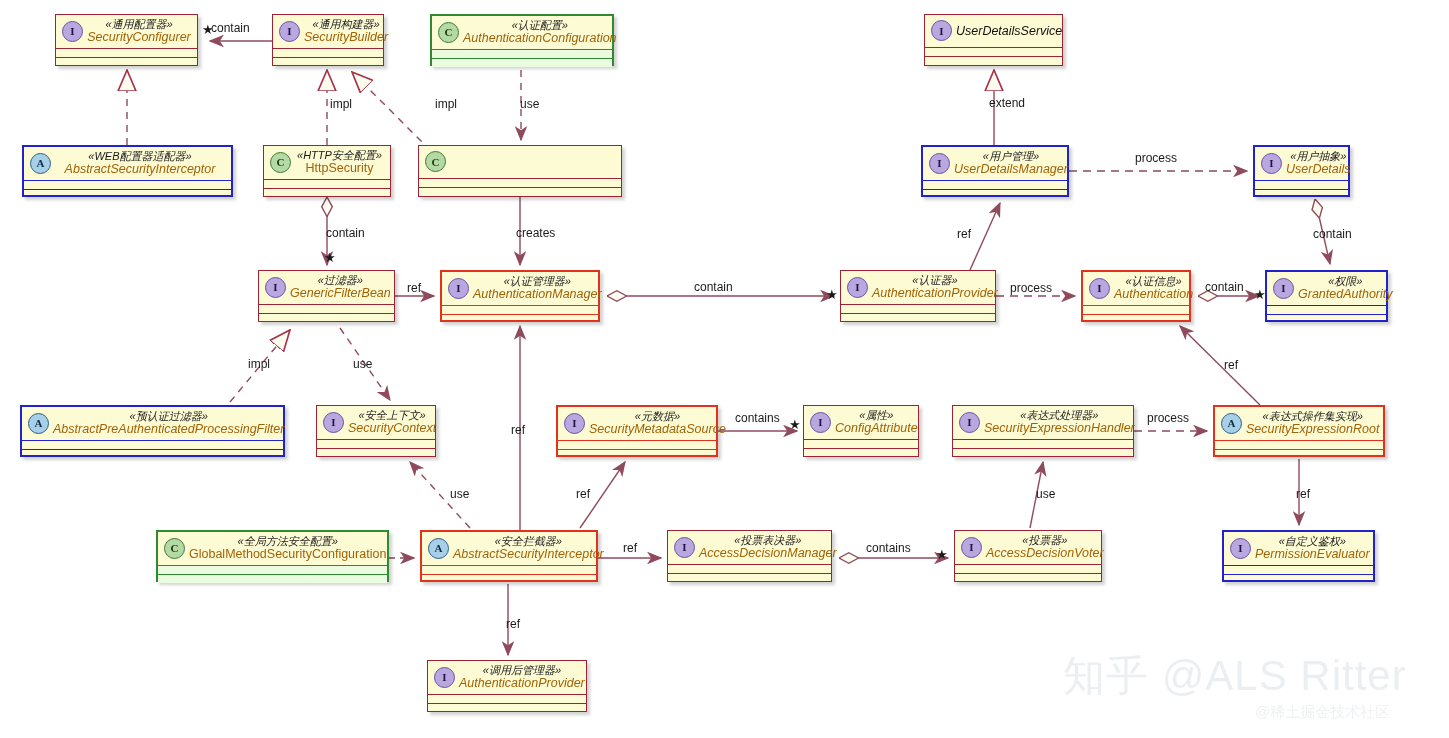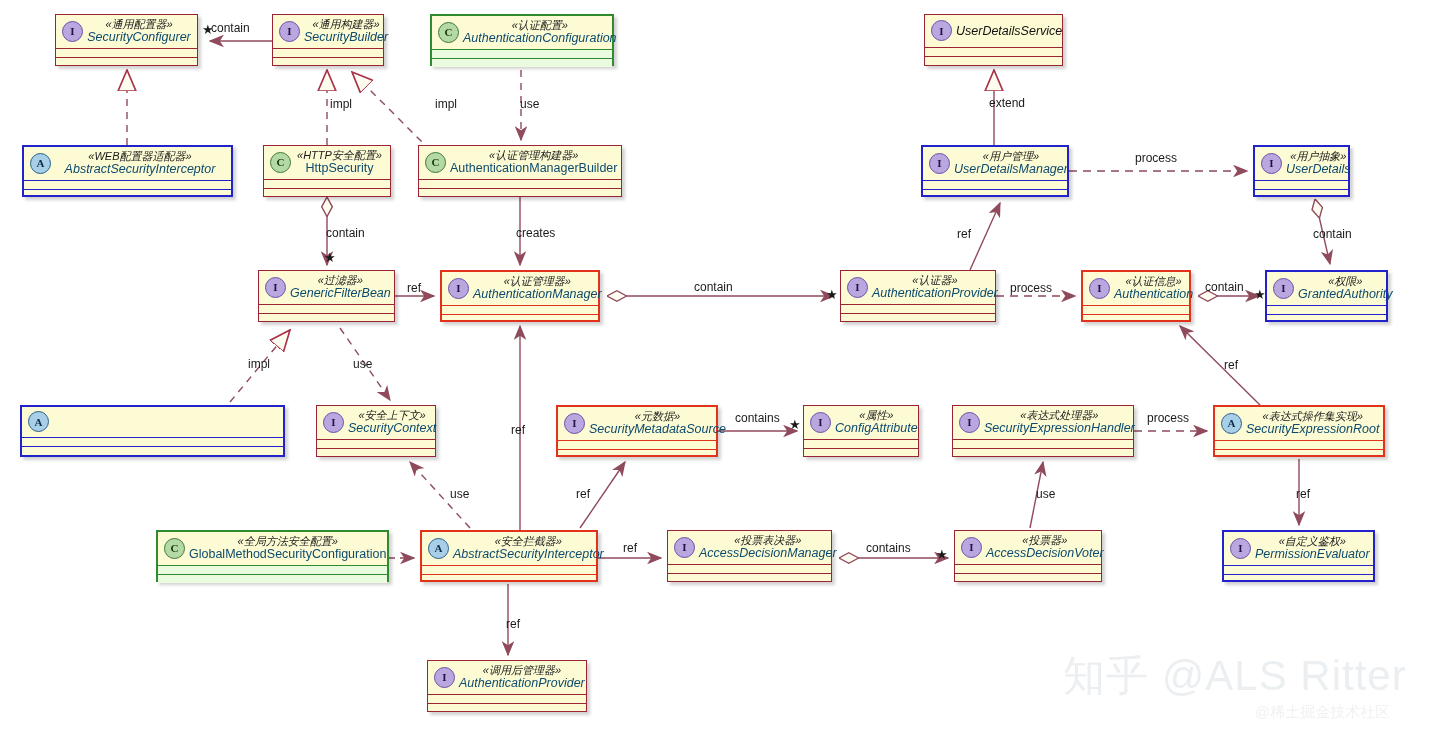--- a/index.html
+++ b/index.html
@@ -49,21 +49,21 @@
     font-size:11px;font-weight:bold;
     font-family:"Liberation Serif","DejaVu Serif",serif;
     flex:0 0 auto;margin-right:4px;
   }
   .ico.I{background:#b9a8e0;border:1px solid #6b4fa8;color:#241247;}
   .ico.C{background:#b4d9a4;border:1px solid #3d7a32;color:#143a0d;}
   .ico.A{background:#a8cfe8;border:1px solid #2a5f8c;color:#0d2e47;}
 
   .titles{display:flex;flex-direction:column;align-items:center;flex:1 1 auto;line-height:1.12;}
   .stereo{font-size:11px;font-style:italic;color:#1a1a1a;white-space:nowrap;}
-  .cname{font-size:12.5px;font-style:italic;color:#0c4a6e;white-space:nowrap;}
+  .cname{font-size:12.5px;font-style:italic;color:#a16207;white-space:nowrap;}
   .cname.plain{font-style:normal;}
   .onlyname{font-size:12.5px;font-style:italic;color:#111;white-space:nowrap;}
 
   
   .lbl{
     position:absolute;
     font-size:12px;color:#1a1a1a;
     white-space:nowrap;z-index:9;
     background:transparent;
   }
@@ -261,24 +261,20 @@
       <div class="body">
         <div class="sep"></div>
         <div class="comp"></div>
         <div class="sep"></div>
         <div class="comp2"></div>
       </div>
     </div>
     <div class="node red" style="left: 418px; top: 145px; width: 204px; height: 52px;">
       <div class="hdr">
         <div class="ico C">C</div>
-        <div class="titles">
-          <div class="stereo">«认证管理构建器»</div>
-          <div class="cname plain">AuthenticationManagerBuilder</div>
-        </div>
       </div>
       <div class="body">
         <div class="sep"></div>
         <div class="comp"></div>
         <div class="sep"></div>
         <div class="comp2"></div>
       </div>
     </div>
     <div class="node blue" style="left: 921px; top: 145px; width: 148px; height: 52px;">
       <div class="hdr">
@@ -381,20 +377,24 @@
       <div class="body">
         <div class="sep"></div>
         <div class="comp"></div>
         <div class="sep"></div>
         <div class="comp2"></div>
       </div>
     </div>
     <div class="node blue" style="left: 20px; top: 405px; width: 265px; height: 52px;">
       <div class="hdr">
         <div class="ico A">A</div>
+        <div class="titles">
+          <div class="stereo">«预认证过滤器»</div>
+          <div class="cname">AbstractPreAuthenticatedProcessingFilter</div>
+        </div>
       </div>
       <div class="body">
         <div class="sep"></div>
         <div class="comp"></div>
         <div class="sep"></div>
         <div class="comp2"></div>
       </div>
     </div>
     <div class="node red" style="left: 316px; top: 405px; width: 120px; height: 52px;">
       <div class="hdr">

